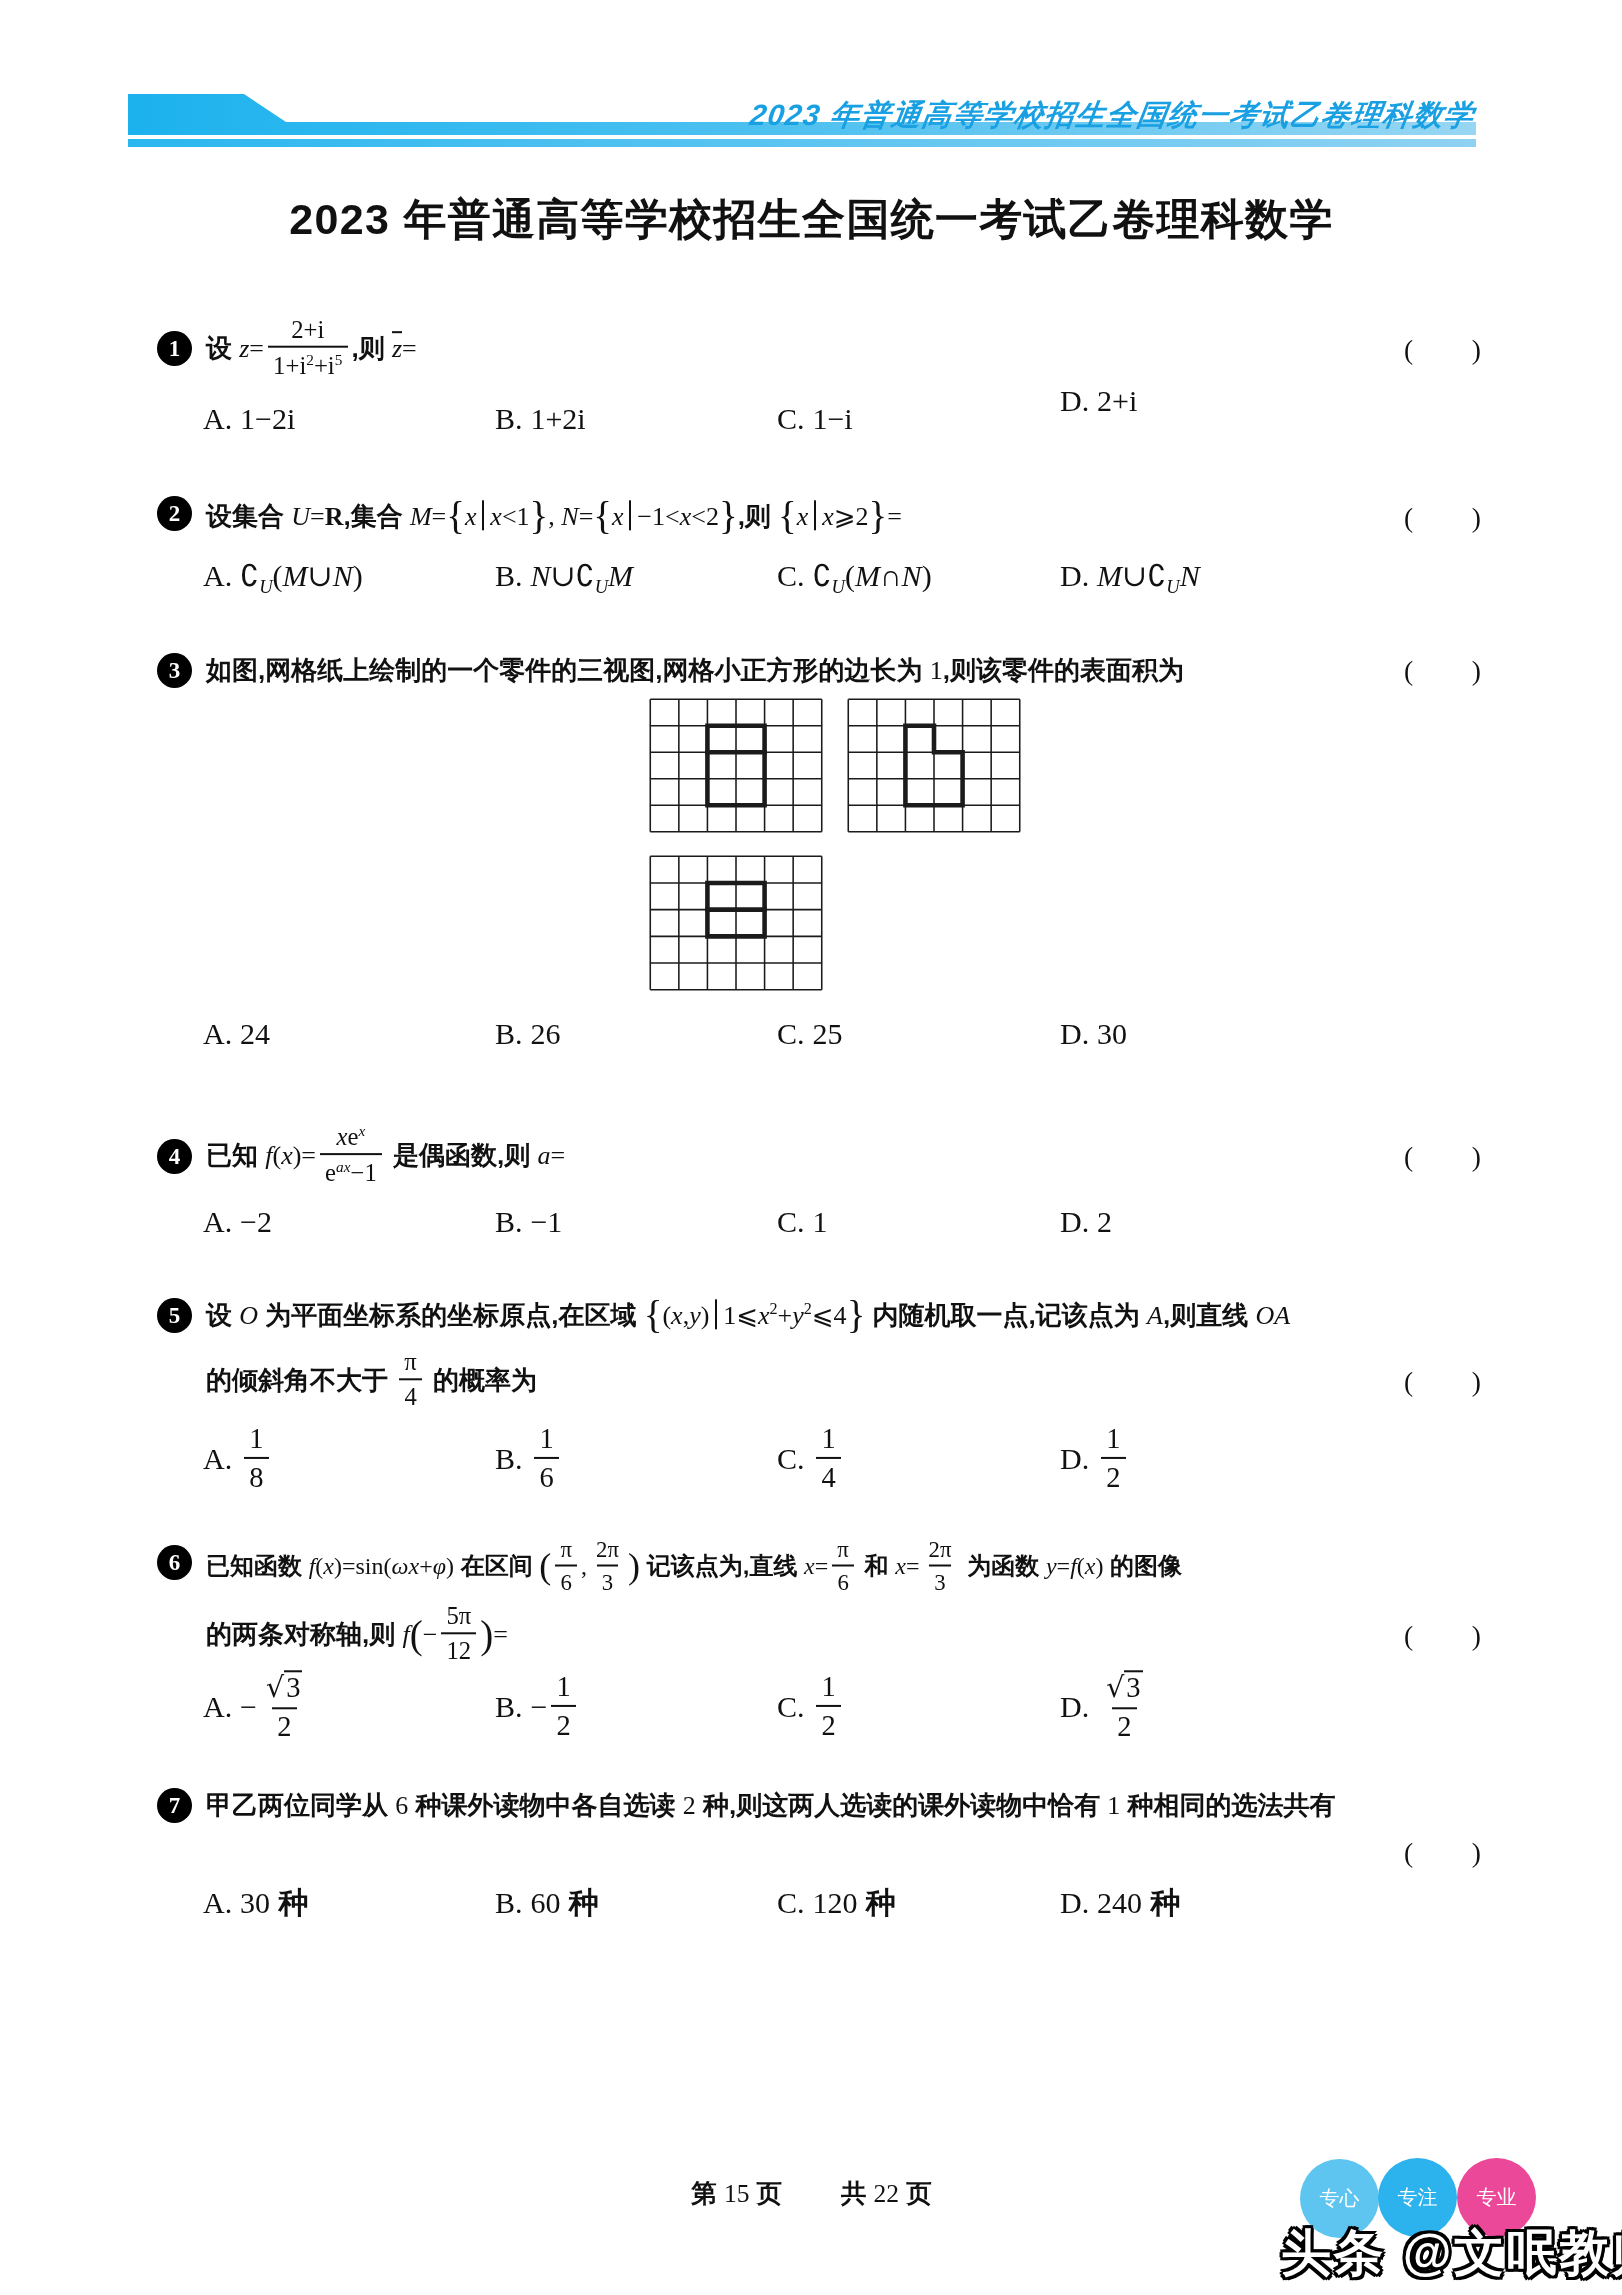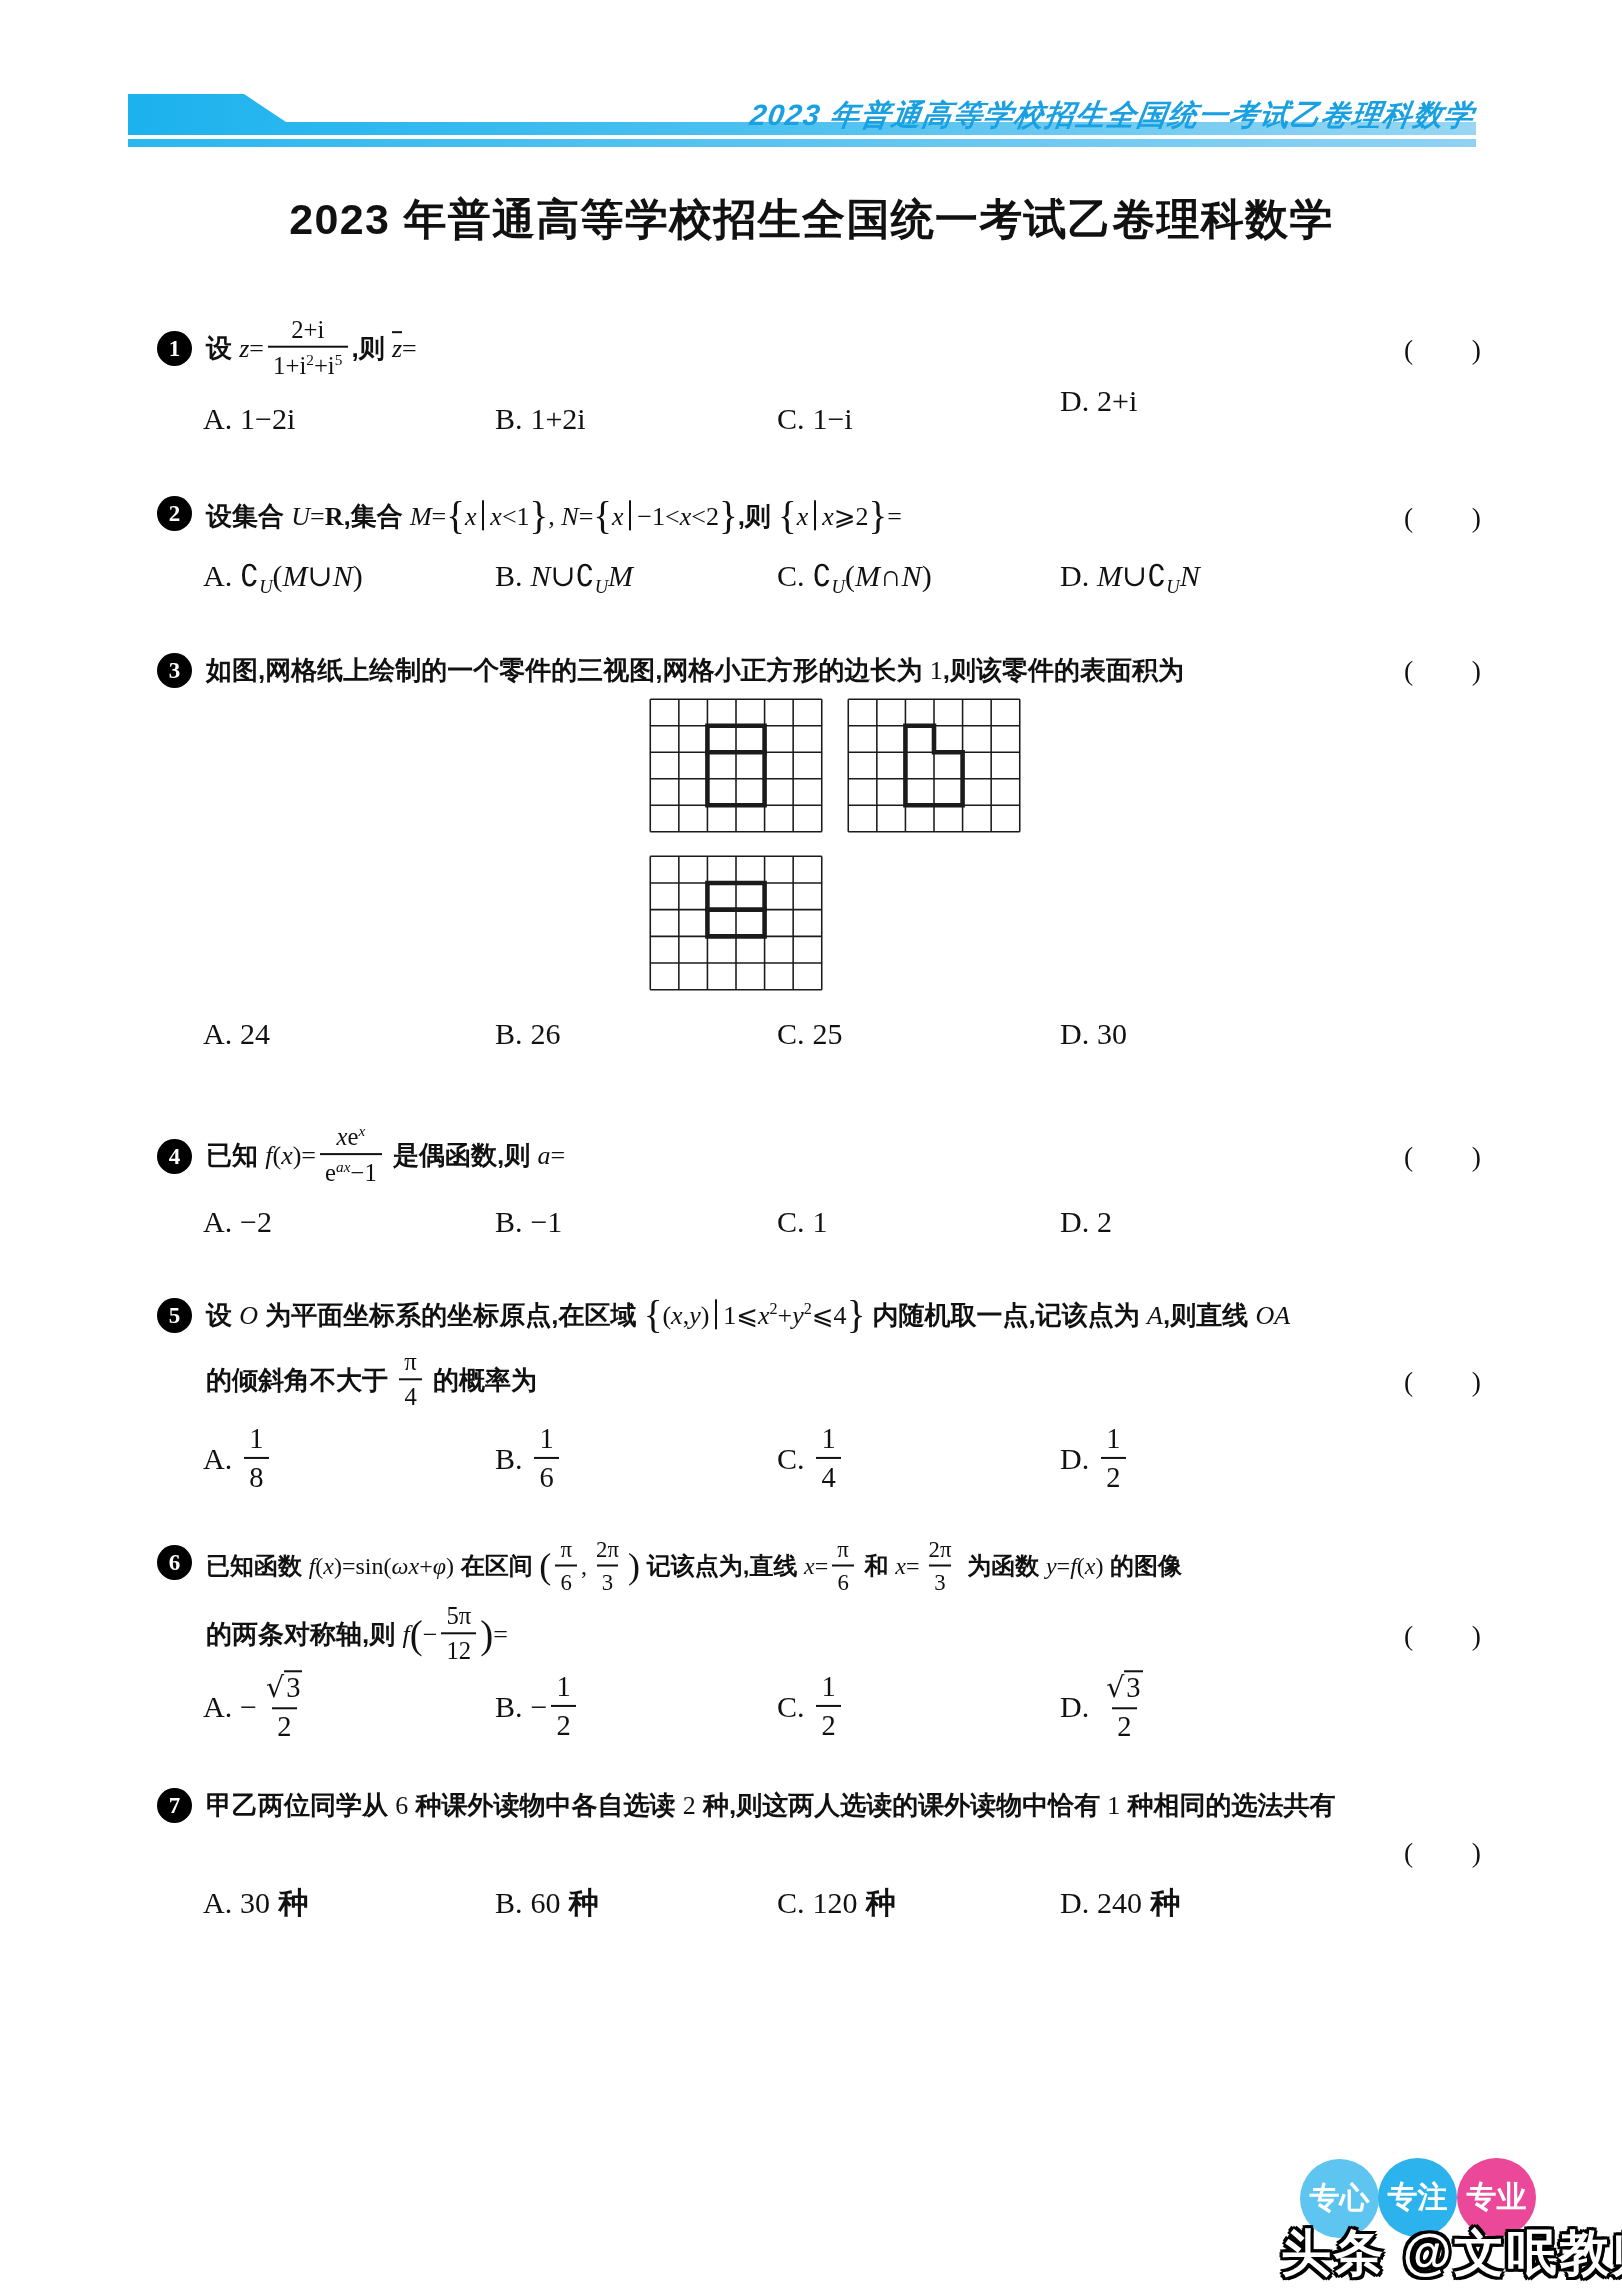--- a/index.html
+++ b/index.html
@@ -42,21 +42,21 @@
   .frac .fn{padding:0 5.2px 3.3px}
   .frac .fd{border-top:2px solid #111;padding:3.3px 5.2px 0}
   .ov{display:inline-block;border-top:2px solid #111;line-height:1;padding-top:2px}
   .sqrtwrap{display:inline}
   .rad{font-family:"DejaVu Sans",sans-serif}
   .sqrt-body{border-top:2px solid #111;padding:1.3px 2px 0;display:inline-block;line-height:1}
   
   .footer{position:absolute;left:0;right:0;top:2176px;display:flex;justify-content:center;gap:59px;
         font-size:25.5px}
   .badge{position:absolute;width:79px;height:79px;border-radius:50%;color:#fff;display:flex;
-        align-items:center;justify-content:center;font-size:30px;font-weight:700}
+        align-items:center;justify-content:center;font-size:20px;font-weight:400}
   .credit{position:absolute;left:1281px;top:2220px;font-size:50px;font-weight:900;color:#fff;
         white-space:nowrap;letter-spacing:2.6px;
         text-shadow:3.3px 0 0 #000,-3.3px 0 0 #000,0 3.3px 0 #000,0 -3.3px 0 #000,
                     2.6px 2.6px 0 #000,-2.6px 2.6px 0 #000,2.6px -2.6px 0 #000,-2.6px -2.6px 0 #000}
   section{display:contents}
 </style>
 </head>
 <body>
 
 <div class="page">
@@ -261,20 +261,24 @@
         <span>(</span>
         <span>)</span>
       </div>
     <div class="opt vc" style="left:203px;top:1903px"><span class="olabel">A.</span><span><span class="mr">30</span><span class="cjk"> 种</span></span></div>
     <div class="opt vc" style="left:495px;top:1903px"><span class="olabel">B.</span><span><span class="mr">60</span><span class="cjk"> 种</span></span></div>
     <div class="opt vc" style="left:777px;top:1903px"><span class="olabel">C.</span><span><span class="mr">120</span><span class="cjk"> 种</span></span></div>
     <div class="opt vc" style="left:1060px;top:1903px"><span class="olabel">D.</span><span><span class="mr">240</span><span class="cjk"> 种</span></span></div>
   </section>
 
   
+  <div class="footer">
+    <span><span class="cjk">第 </span><span class="mr">15</span><span class="cjk"> 页</span></span>
+    <span><span class="cjk">共 </span><span class="mr">22</span><span class="cjk"> 页</span></span>
+  </div>
 
   
   <div class="badge" style="left: 1300px; top: 2159px; background: rgb(94, 197, 241);">专心</div>
   <div class="badge" style="left: 1378px; top: 2158px; background: rgb(44, 179, 237);">专注</div>
   <div class="badge" style="left: 1457px; top: 2158px; background: #ec4899;">专业</div>
   <div class="credit">头条 @文呡教师</div>
 
 </div>
 
 

